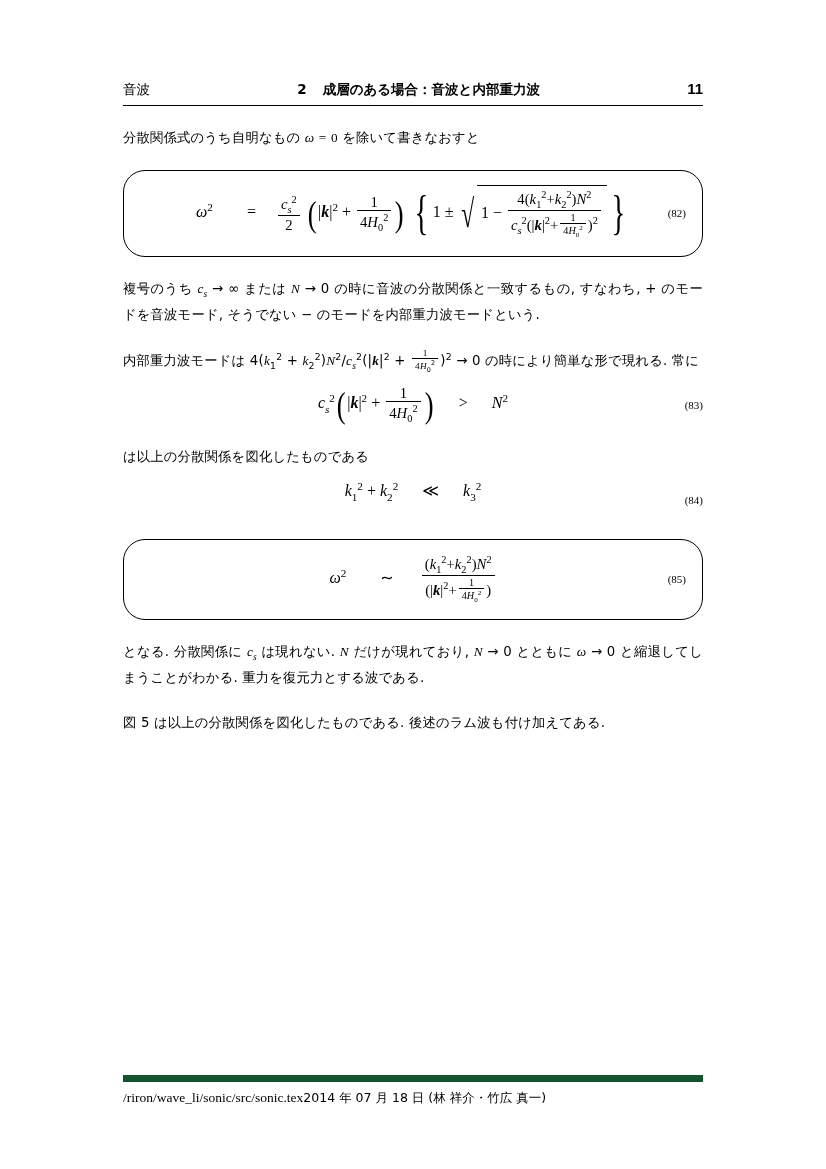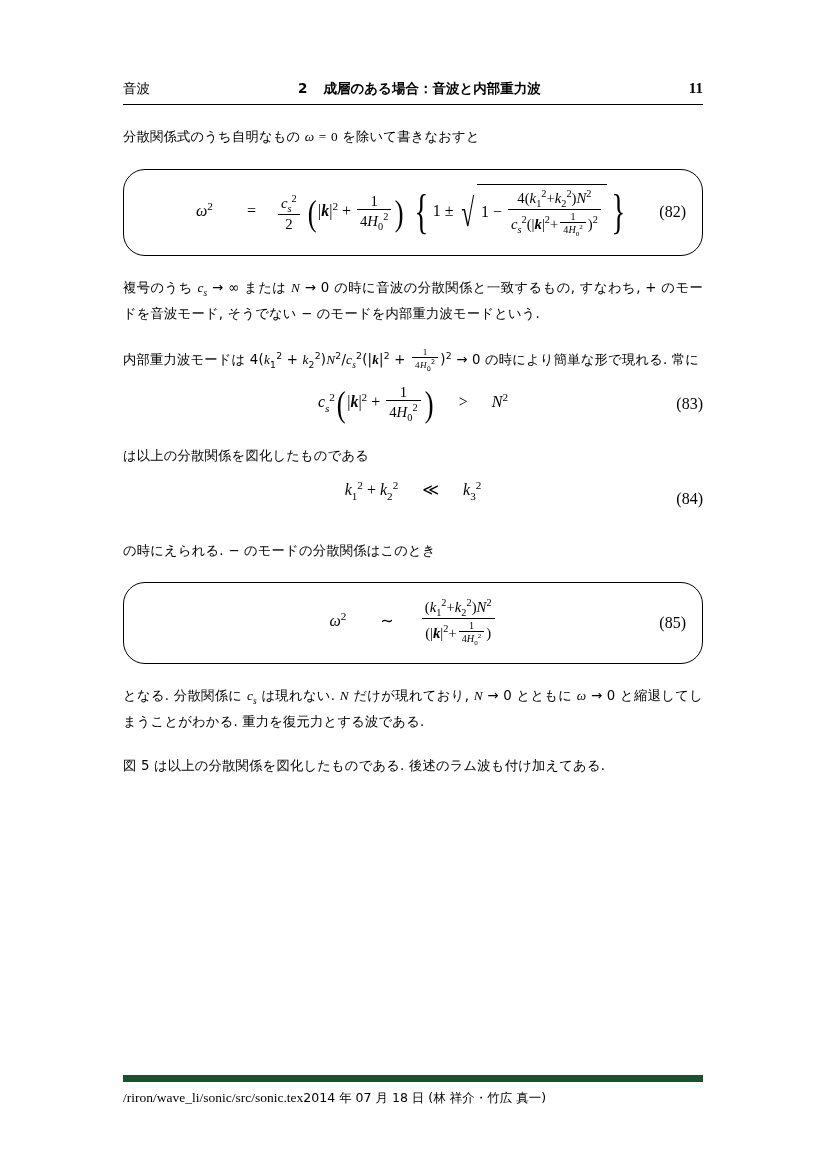--- a/index.html
+++ b/index.html
@@ -41,21 +41,21 @@
   .runhead .left { flex: 0 0 auto; }
   .runhead .center {
     flex: 1 1 auto;
     text-align: center;
     font-weight: bold;
   }
   .runhead .center .secnum { margin-right: 16px; }
   .runhead .right {
     flex: 0 0 auto;
     font-weight: bold;
-    font-family: Liberation Serif, serif;
+    font-family: Liberation Sans, sans-serif;
     font-size: 15px;
   }
 
   
   p.para {
     font-family: "DejaVu Sans", sans-serif;
     font-size: 13.3px;
     line-height: 1.85;
     margin: 20px 0 0 0;
     text-align: justify;
@@ -76,21 +76,21 @@
     text-align: center;
     font-family: "Liberation Serif", serif;
     font-size: 16px;
   }
   .eqno {
     position: absolute;
     right: 0;
     top: 50%;
     transform: translateY(-50%);
     font-family: "Liberation Serif", serif;
-    font-size: 16px;
+    font-size: 11px;
   }
   .boxed {
     border: 1px solid #000;
     border-radius: 22px;
     padding: 14px 10px;
     margin: 19px 0 0 0;
     position: relative;
   }
   .boxed .eqno { right: 16px; }
 
@@ -227,23 +227,20 @@
 
     <div class="eqrow">
       <div class="eqbody">
         <span class="mi">k</span><sub>1</sub><sup>2</sup> <span class="mr">+</span> <span class="mi">k</span><sub>2</sub><sup>2</sup>
         <span style="display:inline-block;width:20px;"></span><span class="mr">≪</span><span style="display:inline-block;width:20px;"></span>
         <span class="mi">k</span><sub>3</sub><sup>2</sup>
       </div>
       <div class="eqno">(84)</div>
     </div>
 
-    <p class="para">
-      の時にえられる. − のモードの分散関係はこのとき
-    </p>
 
     <div class="boxed">
       <div class="eqbody">
         <span class="mi">ω</span><sup>2</sup>
         <span style="display:inline-block;width:30px;"></span><span class="mr">∼</span><span style="display:inline-block;width:22px;"></span>
         <span class="frac"><span class="num"><span class="mr">(</span><span class="mi">k</span><sub>1</sub><sup>2</sup><span class="mr">+</span><span class="mi">k</span><sub>2</sub><sup>2</sup><span class="mr">)</span><span class="mi">N</span><sup>2</sup></span><span class="den"><span class="mr">(</span>|<span class="bold-k">k</span>|<sup>2</sup><span class="mr">+</span><span class="frac small"><span class="num"><span class="mr">1</span></span><span class="den"><span class="mr">4</span><span class="mi">H</span><sub>0</sub><sup>2</sup></span></span><span class="mr">)</span></span></span>
       </div>
       <div class="eqno">(85)</div>
     </div>
 

